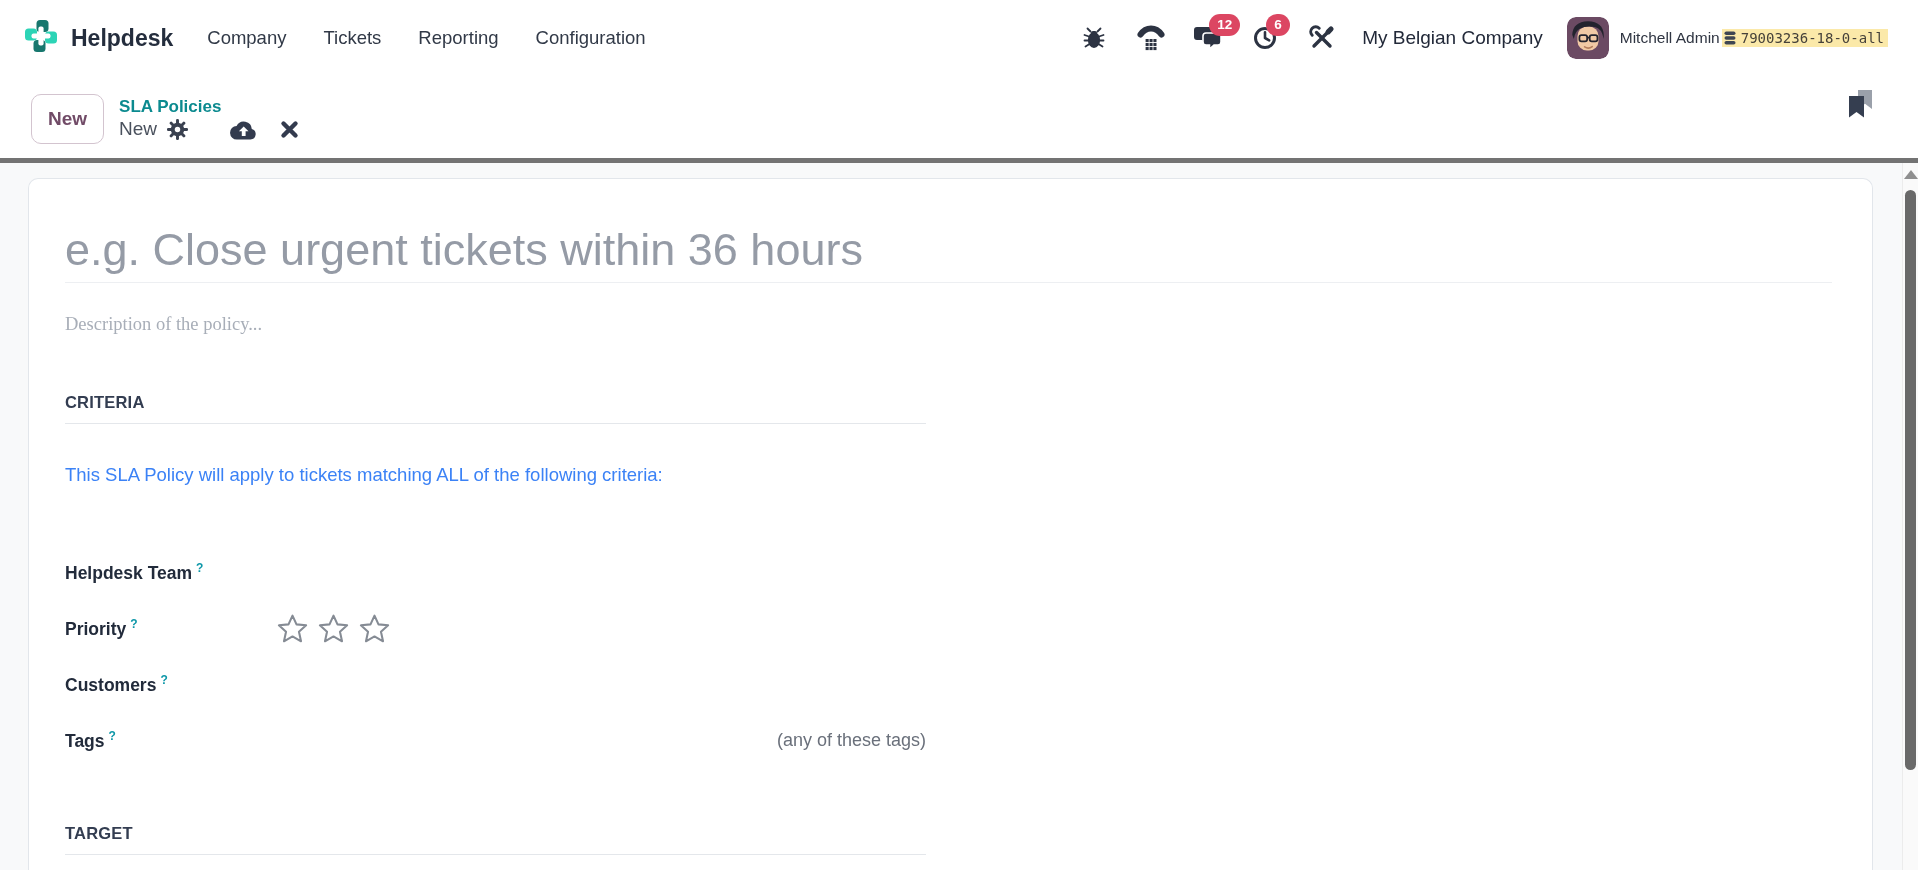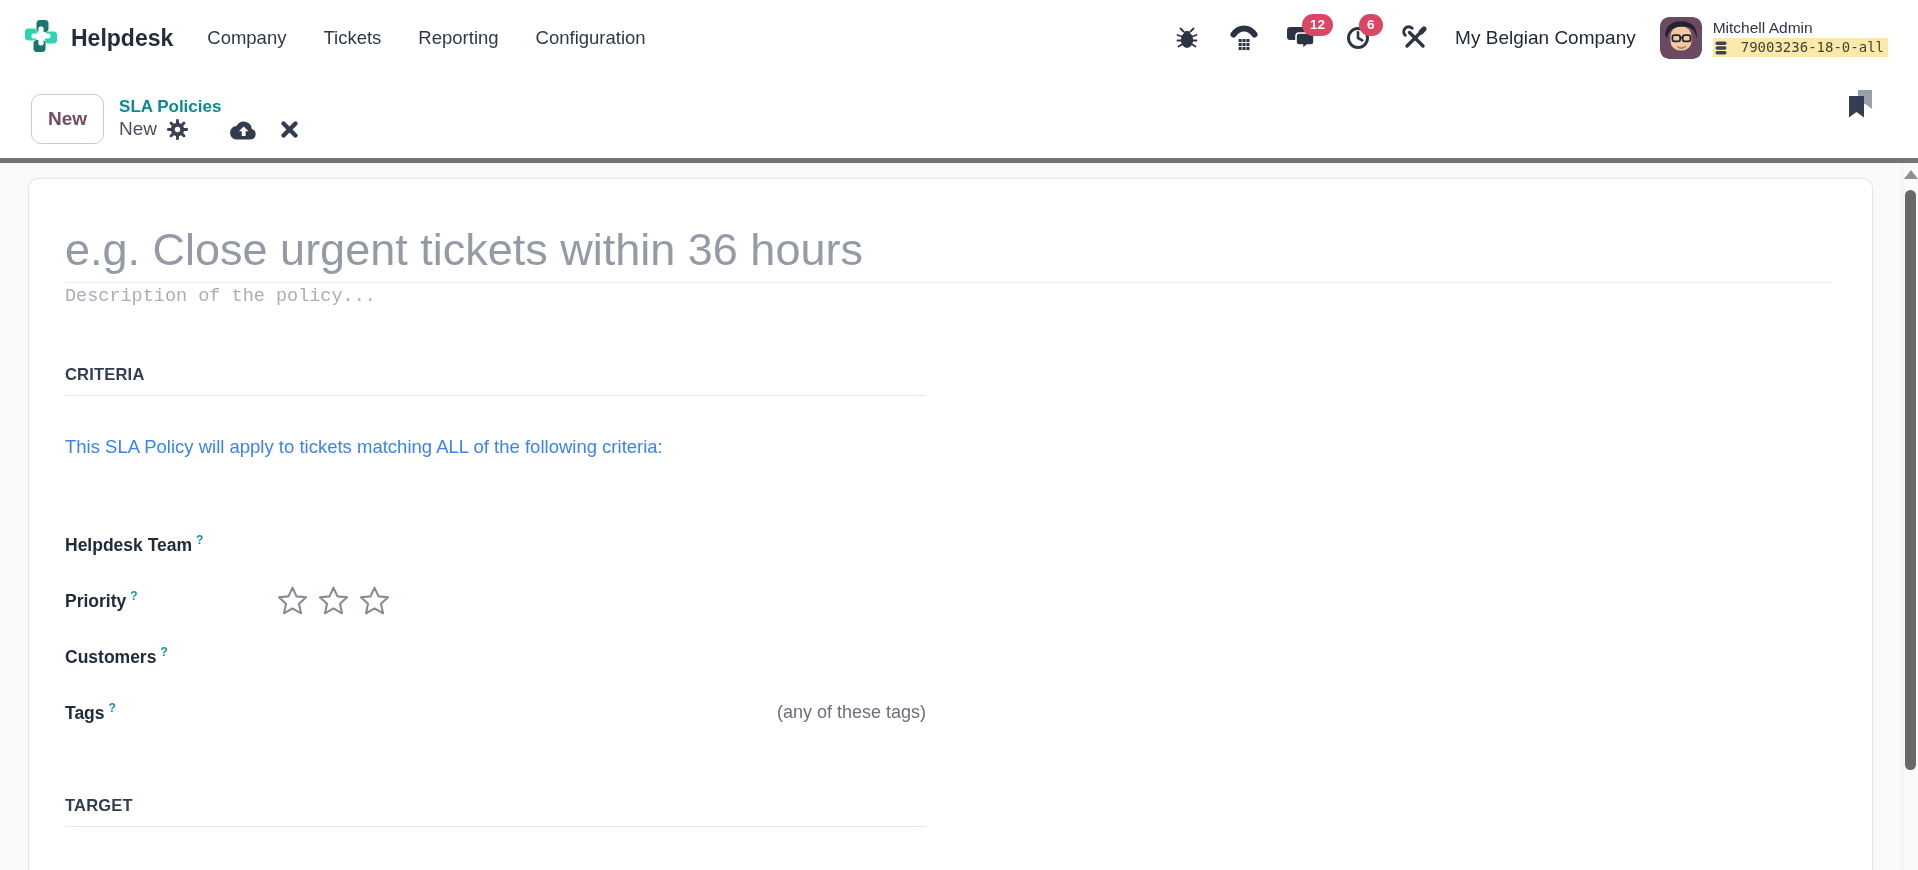--- a/index.html
+++ b/index.html
@@ -15,42 +15,42 @@
   .brand-name { font-size:23px; font-weight:600; color:#242d3d; }
   .menu { display:flex; align-items:center; gap:37px; }
   .menu-item { font-size:18.5px; color:#313947; cursor:pointer; }
 
   .nav-right { display:flex; align-items:center; }
   .systray-icon { position:relative; width:30px; height:30px; display:flex; align-items:center; justify-content:center; margin-left:27px; cursor:pointer; }
   .badge { position:absolute; top:-9px; left:16px; background:#dc4662; color:#fff; font-size:13.5px; font-weight:700; line-height:1; padding:4px 8px; border-radius:12px; }
   .company { font-size:19px; color:#222939; margin-left:25px; cursor:pointer; }
   .user { display:flex; align-items:center; margin-left:24px; cursor:pointer; }
   .avatar { width:42px; height:42px; border-radius:9px; overflow:hidden; flex:none; }
-  .user-meta { margin-left:11px; display:flex; flex-direction:column; gap:2px; }
+  .user-meta { margin-left:11px; display:flex; flex-direction:row; gap:2px; }
   .user-name { font-size:15.5px; color:#2f3542; line-height:1.1; }
-  .user-db { display:flex; align-items:center; gap:14px; background:#fbe9a9; padding:1px 4px 1px 2px; font-family:"DejaVu Sans Mono", monospace; font-size:14px; color:#45413a; line-height:1.2; }
+  .user-db { display:flex; align-items:center; gap:5px; background:#fbe9a9; padding:1px 4px 1px 2px; font-family:"DejaVu Sans Mono", monospace; font-size:14px; color:#45413a; line-height:1.2; }
 
   .control-panel { display:flex; align-items:center; height:86px; padding:0 30px 0 31px; position:relative; }
   .btn-new { min-width:73px; height:50px; background:#fff; border:1px solid #d3c4cf; border-radius:10px; color:#714B67; font-weight:700; font-size:19px; font-family:inherit; cursor:pointer; padding:0 16px; }
   .bc-stack { margin-left:15px; display:flex; flex-direction:column; gap:1px; }
   .bc-parent { font-size:17px; font-weight:700; color:#0b8a8f; cursor:pointer; line-height:1.2; }
   .bc-row { display:flex; align-items:center; font-size:19px; color:#4a515d; line-height:1.2; }
   .bc-current { margin-right:10px; }
   .cp-icon { display:flex; align-items:center; cursor:pointer; }
   .cp-save { margin-left:41px; }
   .cp-discard { margin-left:22px; }
   .bookmark { position:absolute; right:43px; top:14px; cursor:pointer; }
 
   
   .content { position:absolute; top:163px; left:0; right:0; bottom:0; background:#f8f9fa; }
   .sheet { position:absolute; left:28px; top:15px; width:1845px; bottom:-12px; background:#fff; border:1px solid #e2e6eb; border-bottom:none; border-radius:10px 10px 0 0; padding:38px 40px 0 36px; }
 
   .title-input { display:block; width:100%; border:none; border-bottom:1px solid #edeff2; outline:none; height:66px; font-size:45px; font-family:inherit; color:#3b82f6; background:transparent; }
   .title-input::placeholder { color:#959ba6; }
-  .desc-input { display:block; width:70%; border:none; outline:none; height:26px; font-size:18.5px; font-family:Liberation Mono, monospace; color:#374151; background:transparent; }
+  .desc-input { display:block; margin-top:28px; width:70%; border:none; outline:none; height:26px; font-size:18.5px; font-family:Liberation Serif, serif; color:#374151; background:transparent; }
   .desc-input::placeholder { color:#a8aeb8; }
 
   .group { width:861px; }
   .section-heading { margin-top:56px; font-size:16.5px; font-weight:700; letter-spacing:.2px; color:#333d51; height:22px; }
   .section-heading.target { margin-top:56px; }
   .section-rule { border:none; border-top:1px solid #e4e7eb; margin:8px 0 0 0; width:861px; }
   .intro { margin-top:40px; font-size:18.5px; color:#3b82f6; height:24px; }
 
   .fields { margin-top:56px; }
   .field-row { display:flex; align-items:center; min-height:56px; }

